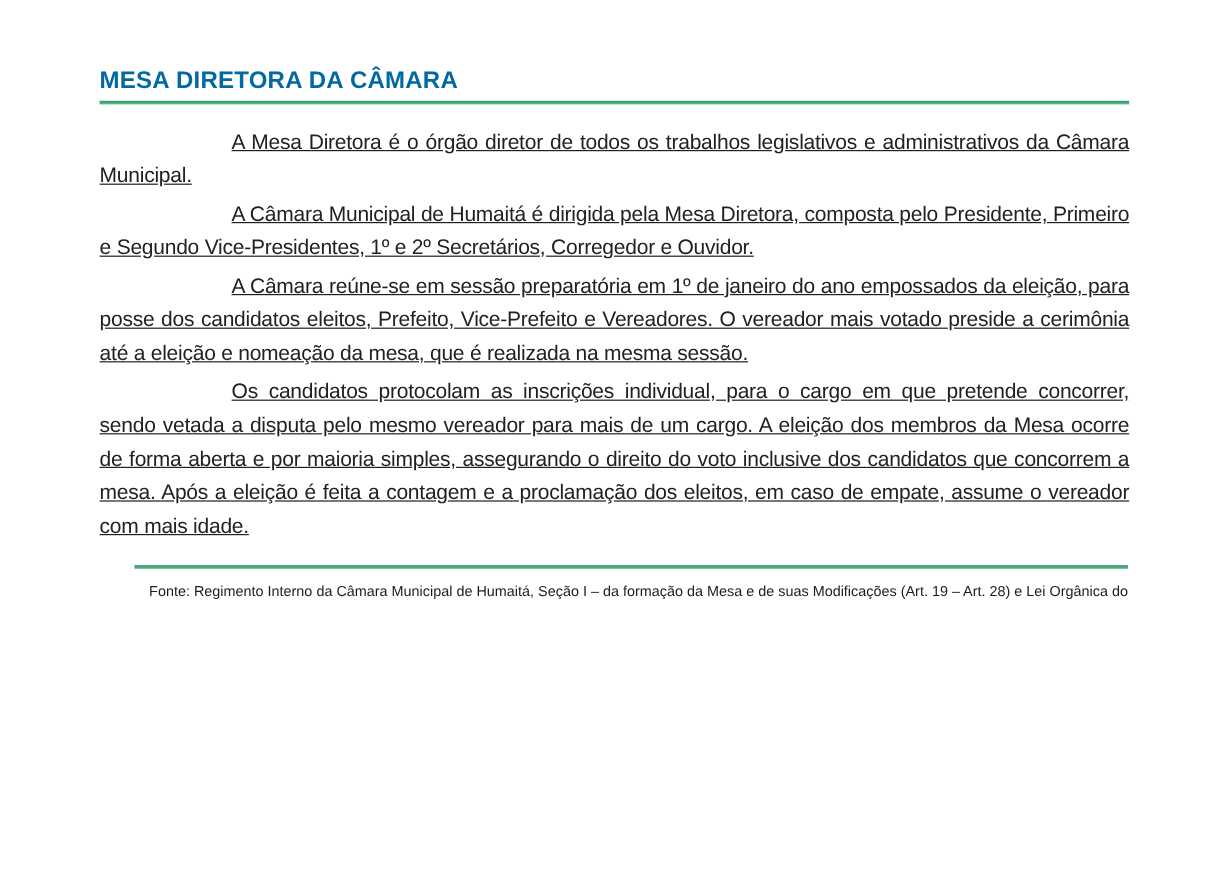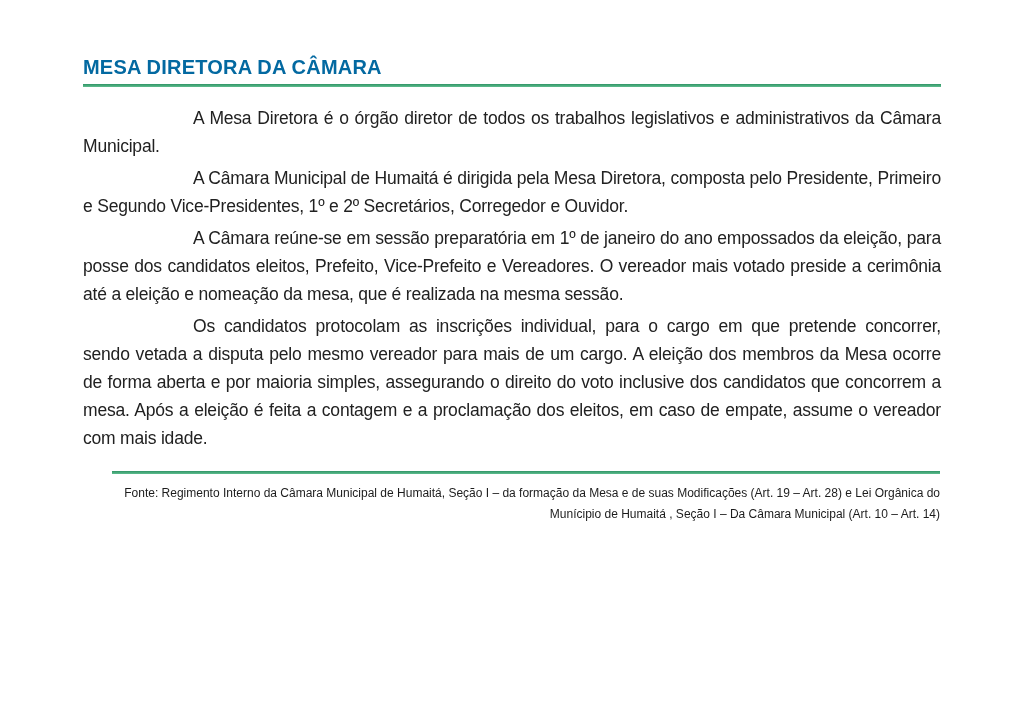--- a/index.html
+++ b/index.html
@@ -29,20 +29,21 @@
     color: #0369a1;
     line-height: 24px;
   }
   .rule {
     height: 3px;
     background: linear-gradient(to bottom, #2f9465, #5fbd8f);
     margin-top: 5px;
   }
   .doc-body {
     margin-top: 17px;
+    text-decoration: underline;
   }
   .doc-body p {
     margin: 0 0 4px 0;
     font-size: 17.5px;
     line-height: 28px;
     text-align: justify;
     text-indent: 110px;
     letter-spacing: -0.2px;
     color: #212121;
   }
@@ -74,16 +75,15 @@
     <p>A Mesa Diretora é o órgão diretor de todos os trabalhos legislativos e administrativos da Câmara Municipal.</p>
     <p>A Câmara Municipal de Humaitá é dirigida pela Mesa Diretora, composta pelo Presidente, Primeiro e Segundo Vice-Presidentes, 1º e 2º Secretários, Corregedor e Ouvidor.</p>
     <p>A Câmara reúne-se em sessão preparatória em 1º de janeiro do ano empossados da eleição, para posse dos candidatos eleitos, Prefeito, Vice-Prefeito e Vereadores. O vereador mais votado preside a cerimônia até a eleição e nomeação da mesa, que é realizada na mesma sessão.</p>
     <p>Os candidatos protocolam as inscrições individual, para o cargo em que pretende concorrer, sendo vetada a disputa pelo mesmo vereador para mais de um cargo. A eleição dos membros da Mesa ocorre de forma aberta e por maioria simples, assegurando o direito do voto inclusive dos candidatos que concorrem a mesa. Após a eleição é feita a contagem e a proclamação dos eleitos, em caso de empate, assume o vereador com mais idade.</p>
   </div>
 
   <div class="rule rule-footer"></div>
 
   <div class="doc-footer">
     <div>Fonte: Regimento Interno da Câmara Municipal de Humaitá, Seção I –  da formação da Mesa e de suas Modificações (Art. 19 – Art. 28) e Lei Orgânica do</div>
-    <div>Munícipio de Humaitá , Seção I – Da Câmara Municipal (Art. 10 – Art. 14)</div>
   </div>
 
 </div>
 
 </body></html>

